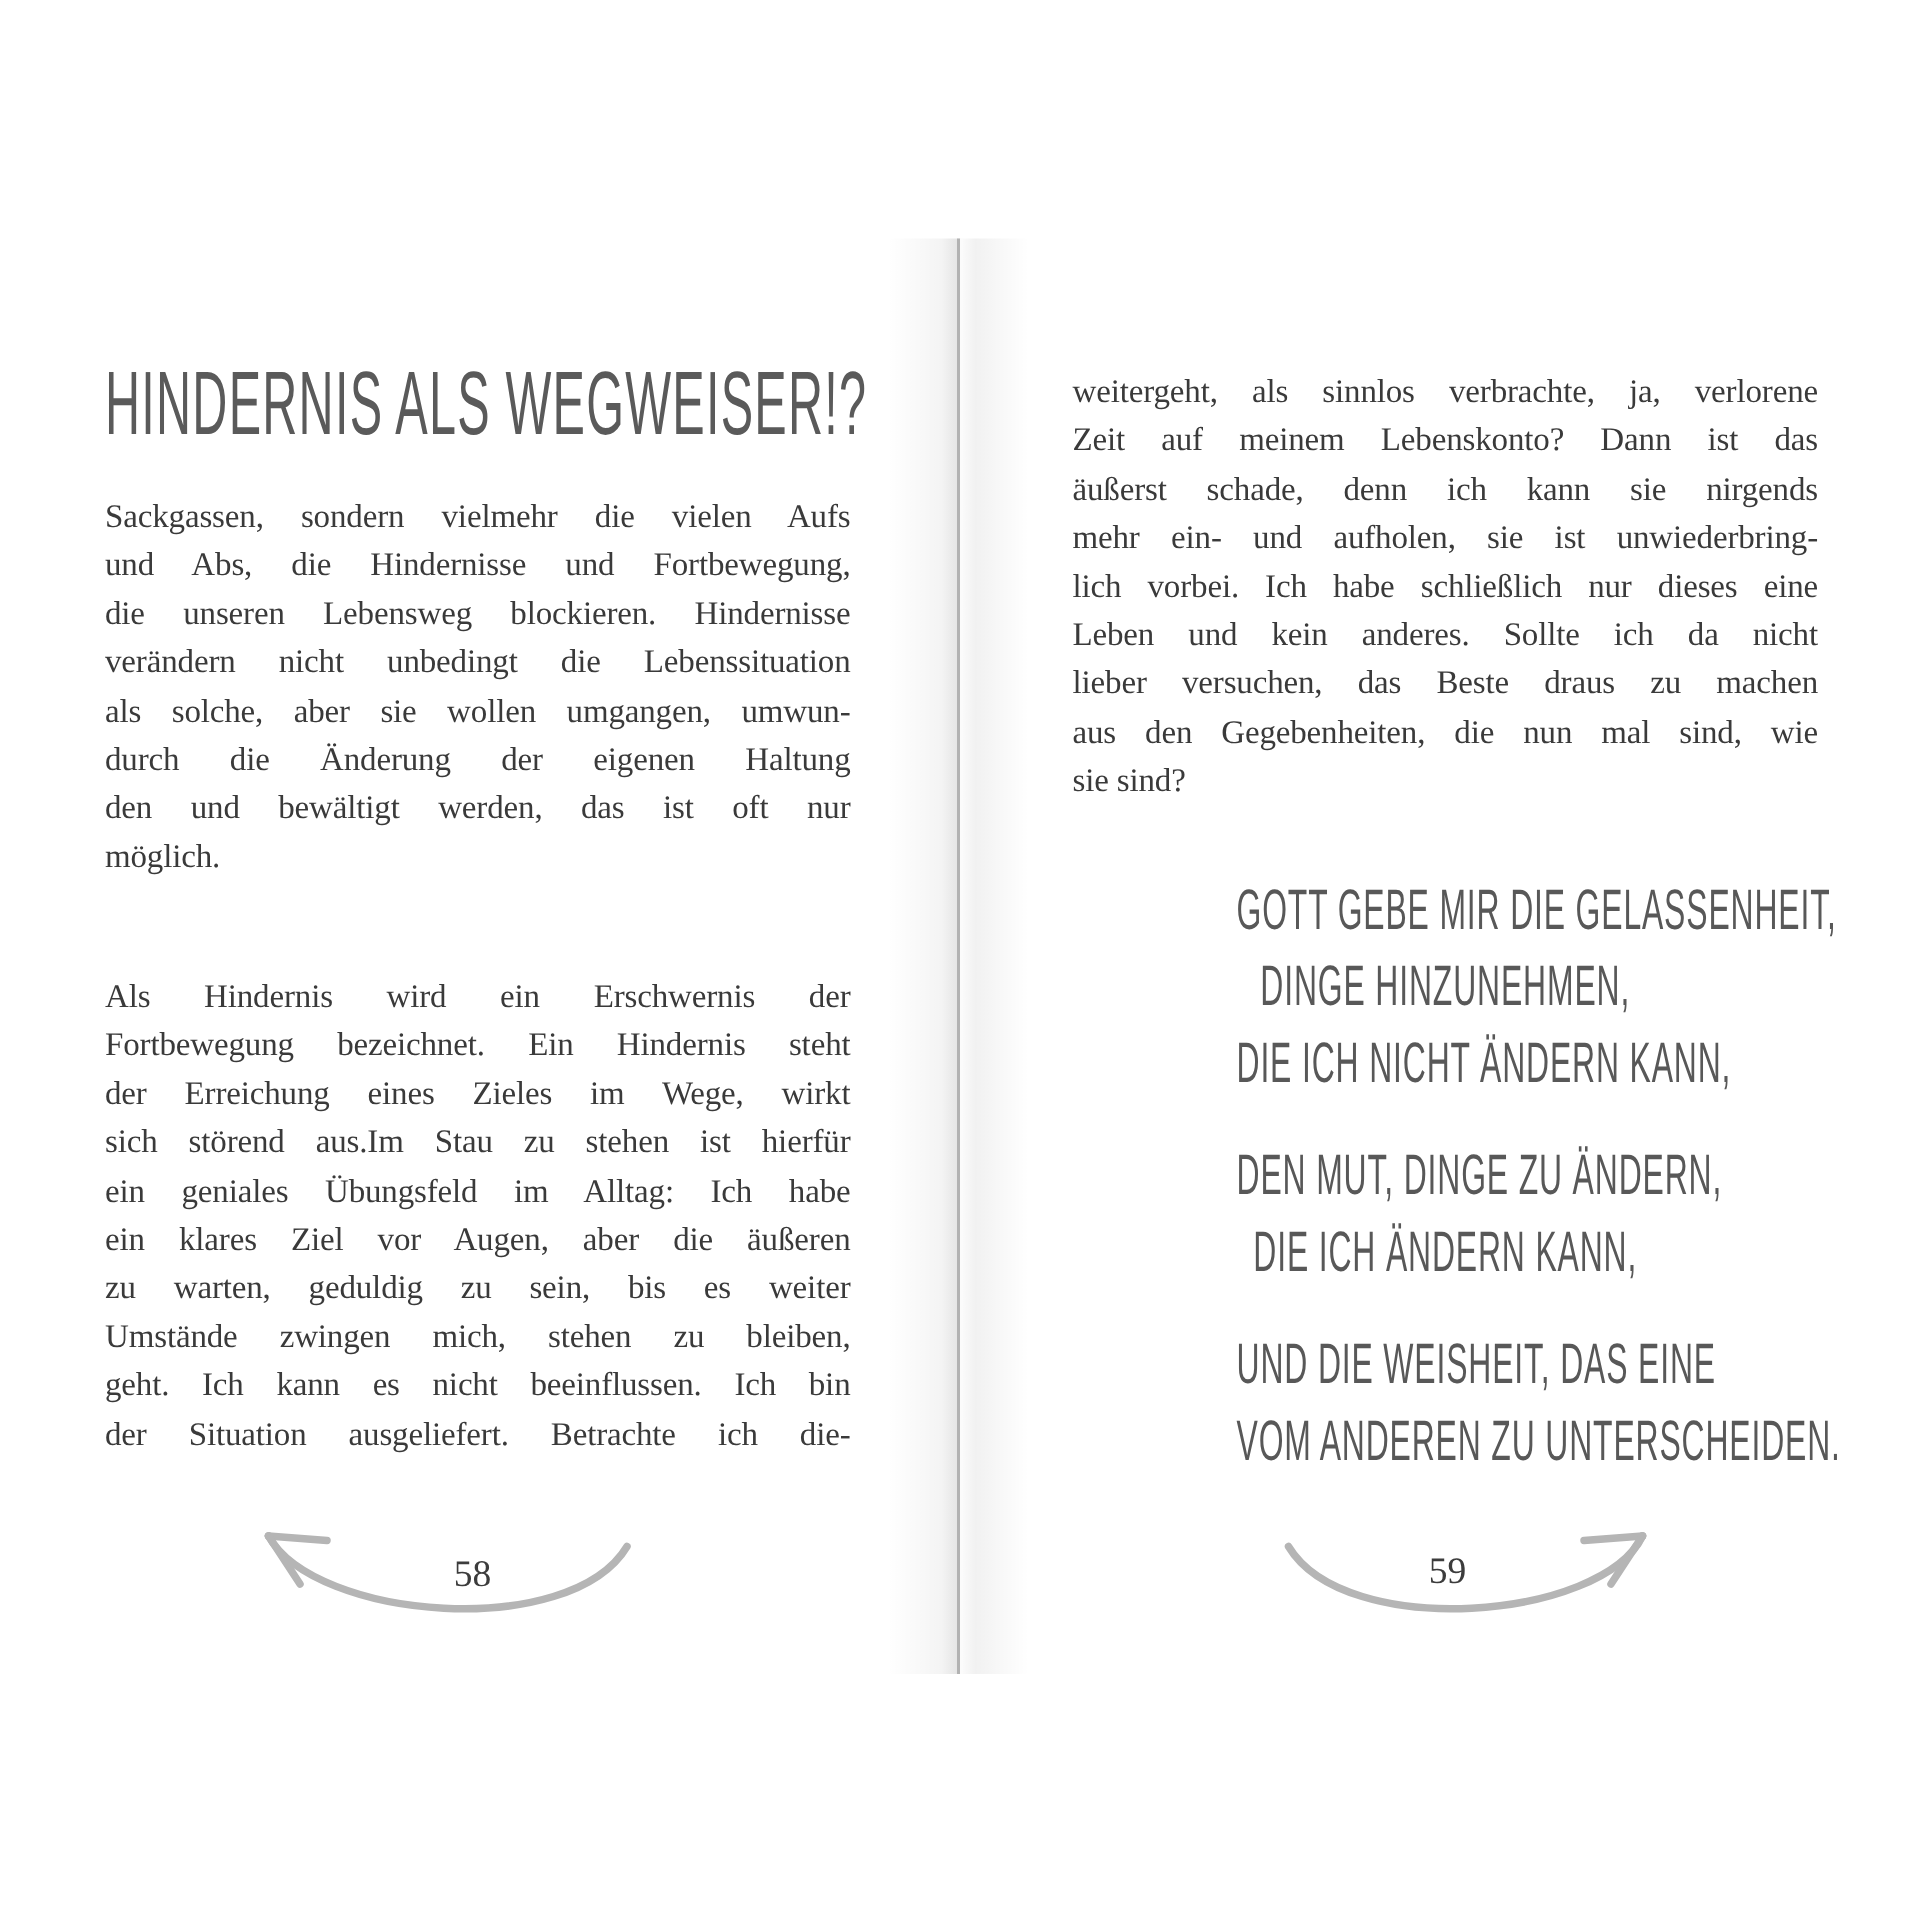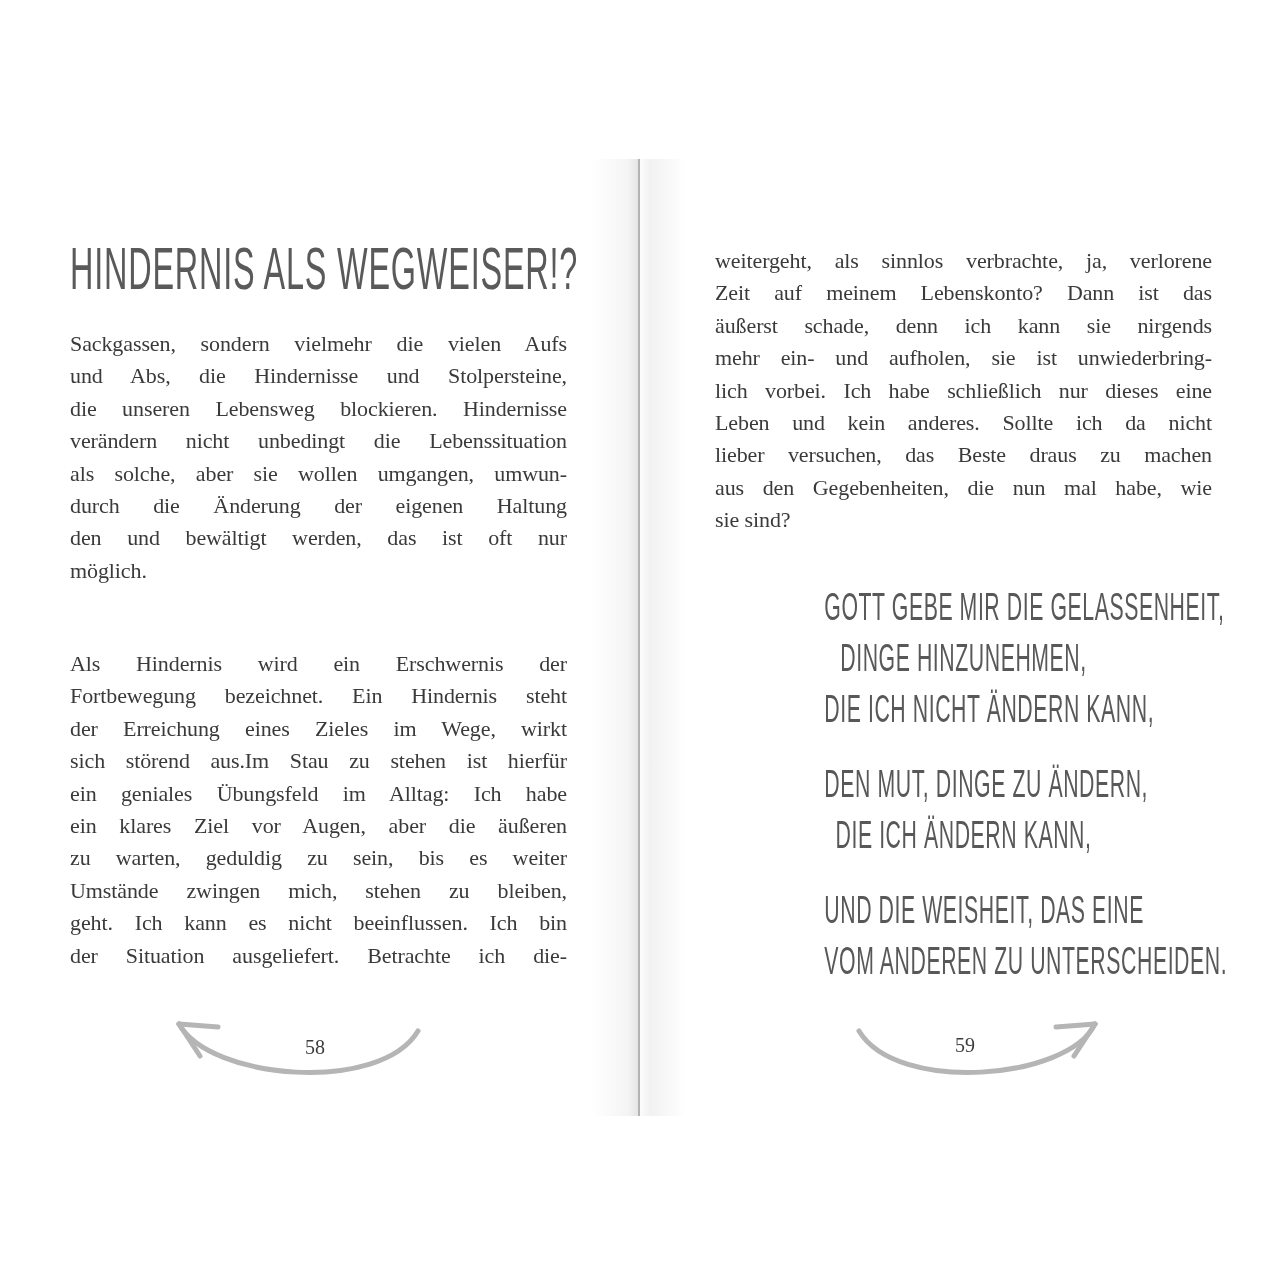--- a/index.html
+++ b/index.html
@@ -85,40 +85,40 @@
   
   .footer {
     position: absolute; top: 1014px;
     width: 260px; height: 78px;
   }
   #footer-left  { left: 170px; }
   #footer-right { left: 850px; }
   .footer svg { position: absolute; inset: 0; }
   .page-number {
     position: absolute;
-    font-size: 20px;
+    font-size: 25px;
     color: #3c3c3c;
     transform: translateX(-50%);
   }
   #footer-left  .page-number { left: 145px; top: 22px; }
   #footer-right .page-number { left: 115px; top: 20px; }
 </style>
 </head>
 <body>
 
 <div class="book-spread">
 
   <div class="gutter"></div>
 
   <div>
     <div class="hand chapter-heading">HINDERNIS ALS WEGWEISER!?</div>
 
     <div class="para" id="para-left-1">
         <div class="jline">Sackgassen, sondern vielmehr die vielen Aufs</div>
-        <div class="jline">und Abs, die Hindernisse und Stolpersteine,</div>
+        <div class="jline">und Abs, die Hindernisse und Fortbewegung,</div>
         <div class="jline">die unseren Lebensweg blockieren. Hindernisse</div>
         <div class="jline">verändern nicht unbedingt die Lebenssituation</div>
         <div class="jline">als solche, aber sie wollen umgangen, umwun-</div>
         <div class="jline">durch die Änderung der eigenen Haltung</div>
         <div class="jline">den und bewältigt werden, das ist oft nur</div>
         <div class="jline short-end">möglich.</div>
       </div>
 
     <div class="para" id="para-left-2">
         <div class="jline">Als Hindernis wird ein Erschwernis der</div>
@@ -147,21 +147,21 @@
 
   <div>
     <div class="para" id="para-right">
         <div class="jline">weitergeht, als sinnlos verbrachte, ja, verlorene</div>
         <div class="jline">Zeit auf meinem Lebenskonto? Dann ist das</div>
         <div class="jline">äußerst schade, denn ich kann sie nirgends</div>
         <div class="jline">mehr ein- und aufholen, sie ist unwiederbring-</div>
         <div class="jline">lich vorbei. Ich habe schließlich nur dieses eine</div>
         <div class="jline">Leben und kein anderes. Sollte ich da nicht</div>
         <div class="jline">lieber versuchen, das Beste draus zu machen</div>
-        <div class="jline">aus den Gegebenheiten, die nun mal habe, wie</div>
+        <div class="jline">aus den Gegebenheiten, die nun mal sind, wie</div>
         <div class="jline short-end">sie sind?</div>
       </div>
 
     <div class="quote">
         <div class="stanza">
           <div class="qline hand">GOTT GEBE MIR DIE GELASSENHEIT,</div>
           <div class="qline hand">DINGE HINZUNEHMEN,</div>
           <div class="qline hand">DIE ICH NICHT ÄNDERN KANN,</div>
         </div>
         <div class="stanza">

